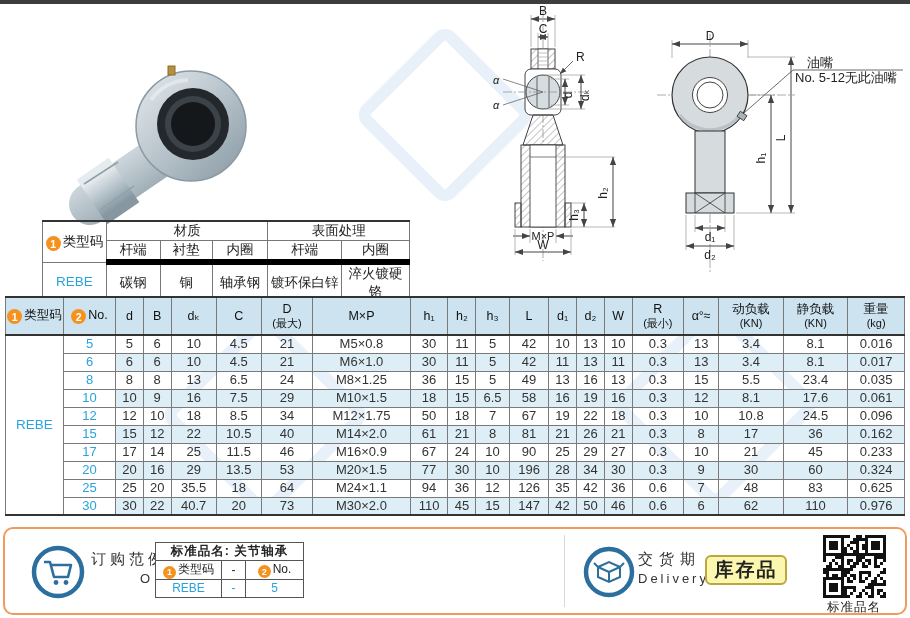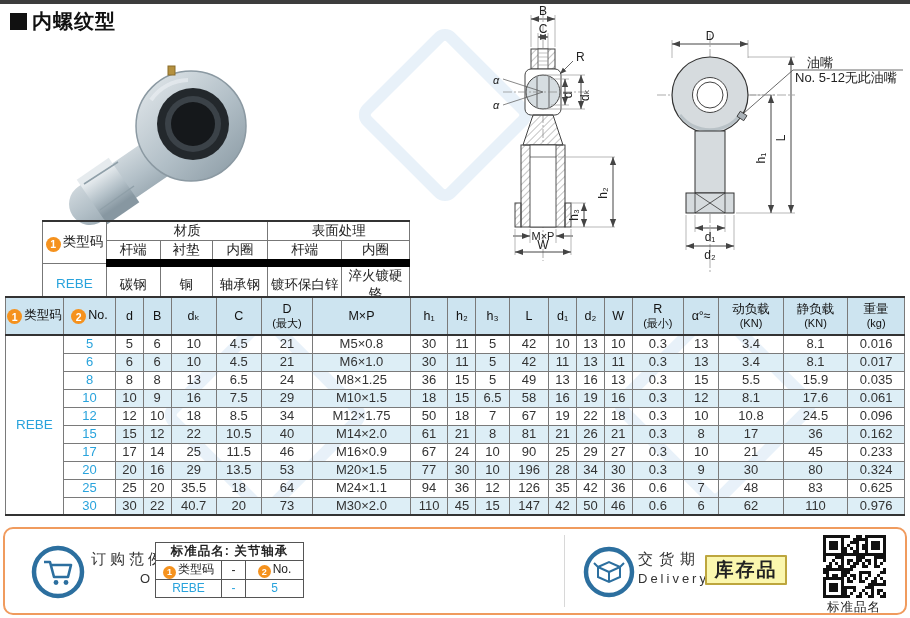--- a/index.html
+++ b/index.html
@@ -18,21 +18,21 @@
   .wm1 { left:380px; top:50px; width:130px; height:130px; }
   .wm2 { left:190px; top:340px; width:150px; height:150px; }
   .wm3 { left:640px; top:330px; width:150px; height:150px; }
 
   svg.abs { position:absolute; z-index:1; }
 
   
   table.mat { position:absolute; left:42px; top:220px; width:368px; border-collapse:collapse; z-index:1;
               border-top:2px solid #333; border-bottom:2px solid #333; }
   table.mat th, table.mat td { border:1px solid #777; font-size:13.5px; text-align:center; height:19px; font-weight:normal; color:#222; padding:0 2px; }
-  table.mat tr.hdr2 th { border-bottom:8px solid #000000; }
+  table.mat tr.hdr2 th { border-bottom:6px solid #000000; }
   table.mat td.blue { color:#29a3dc; }
 
   
   .spec-wrap { position:absolute; left:5px; top:296px; width:900px; z-index:1; }
   table.spec { width:100%; border-collapse:collapse; border-top:2px solid #333; border-bottom:2px solid #333; }
   table.spec th { background:#cde4f0; font-weight:normal; font-size:12.5px; color:#111; border:1px solid #7a7a7a; border-bottom:2px solid #333; height:38px; line-height:1.15; padding:1px 1px; text-align:center; }
   table.spec td { border:1px solid #7a7a7a; font-size:13px; color:#333; text-align:center; height:18px; line-height:1.05; padding:0 1px; }
   table.spec tr.alt td { background:#ddeef6; }
   table.spec td.no-cell, table.spec tr.alt td.no-cell { background:transparent; color:#29a3dc; }
   table.spec td.typecode-cell, table.spec tr.alt td.typecode-cell { background:transparent; color:#29a3dc; font-size:13.5px; }
@@ -50,34 +50,30 @@
 
   table.ord { position:absolute; left:150px; top:13px; border-collapse:collapse; background:#fff;border-radius:8px; }
   table.ord th, table.ord td { border:1.5px solid #555; font-size:12px; font-weight:normal; color:#222; text-align:center; height:18px; padding:0 3px; }
   table.ord th.ttl { font-weight:bold; font-size:12.5px; letter-spacing:1px; }
   table.ord .blue { color:#29a3dc; }
   .c1 { width:66px; } .c2 { width:24px; } .c3 { width:58px; }
 
   .divider { position:absolute; left:559px; top:6px; bottom:6px; width:1px; background:#d8d8d8; }
 
   .stock-badge { position:absolute; left:700px; top:26px; width:82px; height:30px; background:#fbf7ae; border:2px solid #bda63e;
-                 border-radius:1px; font-size:19px; font-weight:bold; color:#222; letter-spacing:2px; text-align:center; line-height:26px; }
+                 border-radius:6px; font-size:19px; font-weight:bold; color:#222; letter-spacing:2px; text-align:center; line-height:26px; }
   .qr-caption { position:absolute; left:806px; top:70px; width:86px; text-align:center; font-size:12.5px; color:#222; letter-spacing:1px; }
 </style>
 </head>
 <body>
 
 <div class="page">
 
   <div class="topbar"></div>
 
-  <div class="title-row">
-    <span class="title-sq"></span>
-    <span class="title-text">内螺纹型</span>
-  </div>
 
   <div class="wm wm1"></div>
   <div class="wm wm2"></div>
   <div class="wm wm3"></div>
 
   <svg class="abs" style="left:48px; top:52px;" width="210" height="185" viewBox="0 0 210 185">
     <defs>
       <linearGradient id="g1" x1="0" y1="0" x2="1" y2="1">
         <stop offset="0" stop-color="#e6ebee"></stop>
           <stop offset="0.55" stop-color="#b2bfc7"></stop>
@@ -321,21 +317,21 @@
             <td>36</td>
             <td>15</td>
             <td>5</td>
             <td>49</td>
             <td>13</td>
             <td>16</td>
             <td>13</td>
             <td>0.3</td>
             <td>15</td>
             <td>5.5</td>
-            <td>15.9</td>
+            <td>23.4</td>
             <td>0.035</td>
           </tr>
           <tr class="alt">
             <td class="no-cell">10</td>
             <td>10</td>
             <td>9</td>
             <td>16</td>
             <td>7.5</td>
             <td>29</td>
             <td>M10×1.5</td>
@@ -426,21 +422,21 @@
             <td>77</td>
             <td>30</td>
             <td>10</td>
             <td>196</td>
             <td>28</td>
             <td>34</td>
             <td>30</td>
             <td>0.3</td>
             <td>9</td>
             <td>30</td>
-            <td>80</td>
+            <td>60</td>
             <td>0.324</td>
           </tr>
           <tr>
             <td class="no-cell">25</td>
             <td>25</td>
             <td>20</td>
             <td>35.5</td>
             <td>18</td>
             <td>64</td>
             <td>M24×1.1</td>

